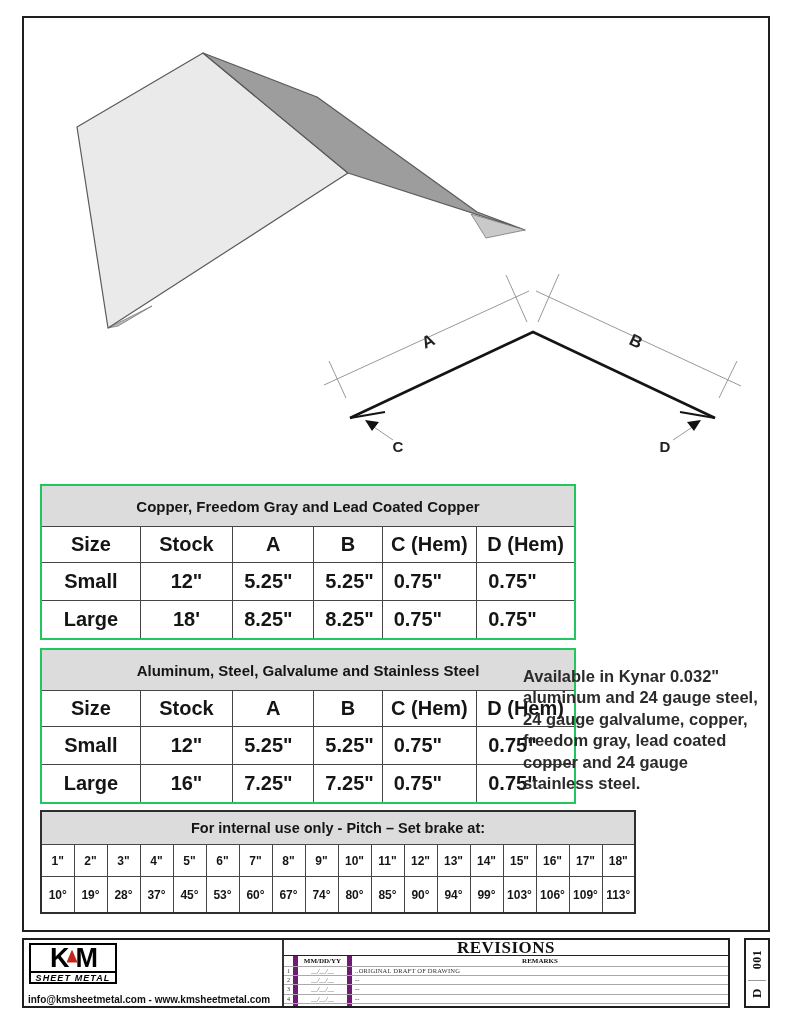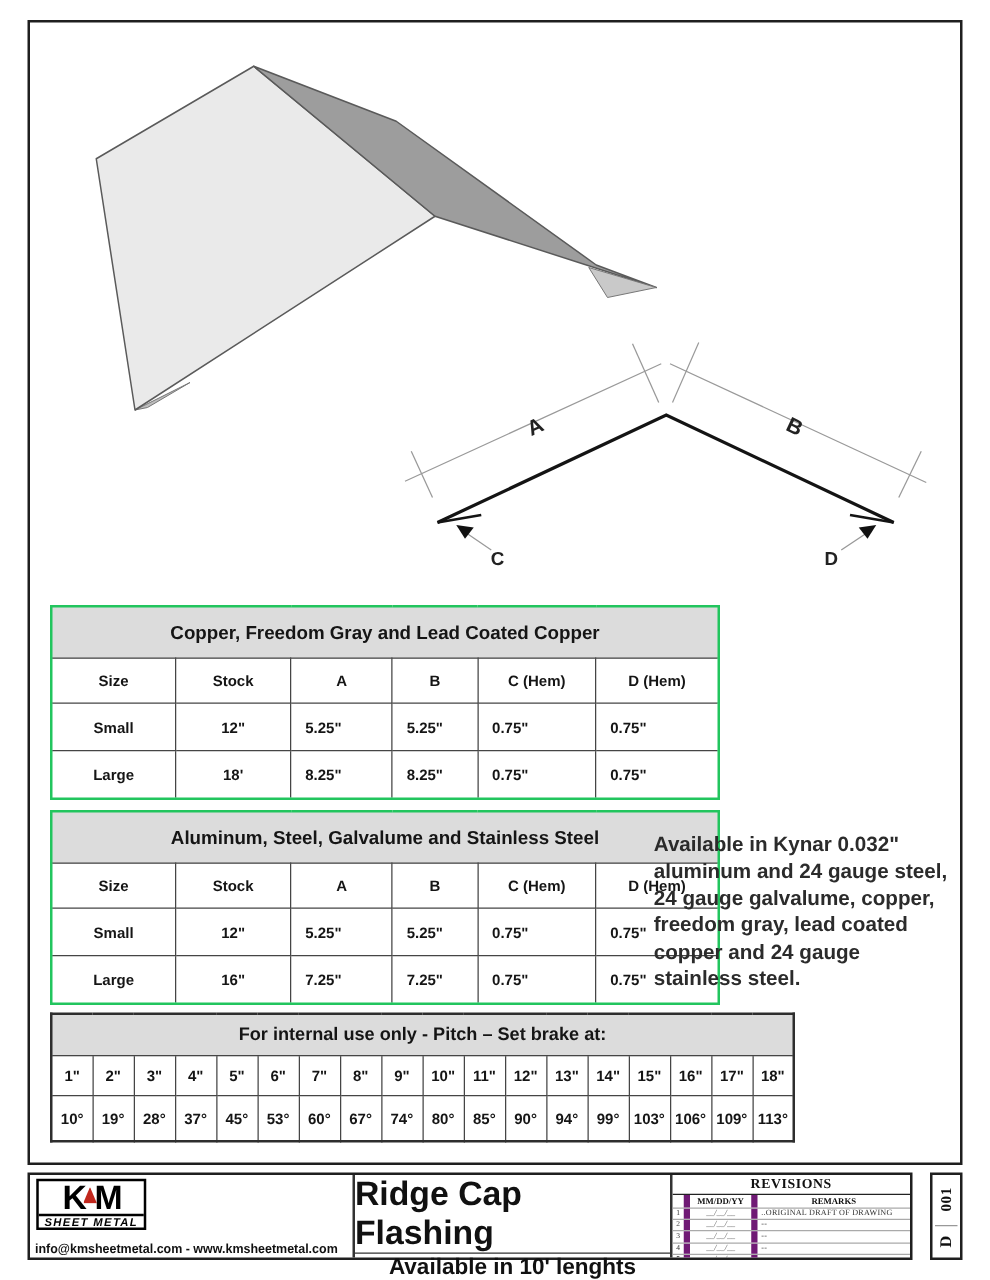--- a/index.html
+++ b/index.html
@@ -5,21 +5,21 @@
   html,body{margin:0;padding:0;background:#888;}
   .page{position:relative;width:792px;height:1024px;background:#ffffff;
         font-family:"Liberation Sans",sans-serif;color:#111;overflow:hidden;margin:0 auto;}
   .frame{position:absolute;left:22px;top:16px;width:748px;height:916px;
          border:2px solid #1f1f1f;box-sizing:border-box;}
   .artwork{position:absolute;left:0;top:0;}
 
   
   table{border-collapse:collapse;table-layout:fixed;}
   .spec-table{position:absolute;width:536px;border:2px solid #22c55e;}
-  .spec-table td{border:1.5px solid #454545;font-size:12px;font-weight:600;color:#151515;}
+  .spec-table td{border:1.5px solid #454545;font-size:20px;font-weight:600;color:#151515;}
   .spec-table .t-title{background:#dcdcdc;text-align:center;font-weight:700;height:38px;font-size:15px;}
   .spec-table .t-head{text-align:center;height:33px;}
   .spec-table .a-c{text-align:center;height:35px;}
   .spec-table .a-l{text-align:left;padding-left:11px;height:35px;}
   #t1{left:40px;top:484px;}
   #t2{left:40px;top:648px;border-radius:25px;}
 
   .note{position:absolute;left:523px;top:666px;width:240px;
         font-size:16.5px;font-weight:600;line-height:1.3;color:#2b2b2b;}
 
@@ -45,21 +45,21 @@
   .addr1,.addr2{font-size:15px;font-weight:700;line-height:17px;transform:scaleX(.86);transform-origin:left;}
   .addr3{font-size:11.5px;font-weight:700;line-height:14px;transform:scaleX(.86);transform-origin:left;}
   .contact{position:absolute;left:4px;bottom:1px;font-size:10.5px;font-weight:700;
            white-space:nowrap;transform:scaleX(.95);transform-origin:left;}
   .f-center{width:254px;box-sizing:border-box;border-right:2px solid #333;display:flex;flex-direction:column;}
   .f-title{flex:1.15;display:flex;align-items:center;justify-content:center;
            font-size:27px;font-weight:600;border-bottom:1.5px solid #333;letter-spacing:0;}
   .f-sub{flex:0.85;display:flex;align-items:center;justify-content:center;
          font-size:18px;font-weight:600;}
   .f-rev{flex:1;font-family:"Liberation Serif",serif;display:flex;flex-direction:column;overflow:hidden;}
-  .rev-title{height:15px;line-height:15px;text-align:center;font-size:11px;font-weight:700;
+  .rev-title{height:15px;line-height:15px;text-align:center;font-size:17px;font-weight:700;
              border-bottom:1px solid #222;letter-spacing:.5px;}
   .rev-row{display:grid;grid-template-columns:14px 54px 1fr;border-bottom:1px solid #aaa;}
   .rev-row > div{border-right:5px solid #701a75;overflow:hidden;white-space:nowrap;}
   .rev-row > div:last-child{border-right:none;}
   .rev-head{height:10px;line-height:10px;font-size:7px;font-weight:700;text-align:center;}
   .rev-r{height:8.2px;line-height:8px;font-size:6.5px;color:#333;}
   .rev-num{text-align:center;font-size:6px;}
   .rev-date{text-align:center;font-style:italic;color:#555;}
   .rev-remark{padding-left:3px;letter-spacing:.2px;}
 
@@ -249,24 +249,20 @@
       <div class="logo">
         <div class="logo-kmrow">
           <span class="logo-km">K</span>
           <span class="logo-red"></span>
           <span class="logo-km">M</span>
         </div>
         <div class="logo-sub">SHEET METAL</div>
       </div>
       <div class="contact">info@kmsheetmetal.com - www.kmsheetmetal.com</div>
     </div>
-    <div class="f-center">
-      <div class="f-title">Ridge Cap Flashing</div>
-      <div class="f-sub">Available in 10' lenghts</div>
-    </div>
     <div class="f-rev">
       <div class="rev-title">REVISIONS</div>
       <div class="rev-row rev-head">
         <div></div>
         <div>MM/DD/YY</div>
         <div>REMARKS</div>
       </div>
       <div id="rev-rows">
           <div class="rev-row rev-r">
             <div class="rev-num">1</div>

